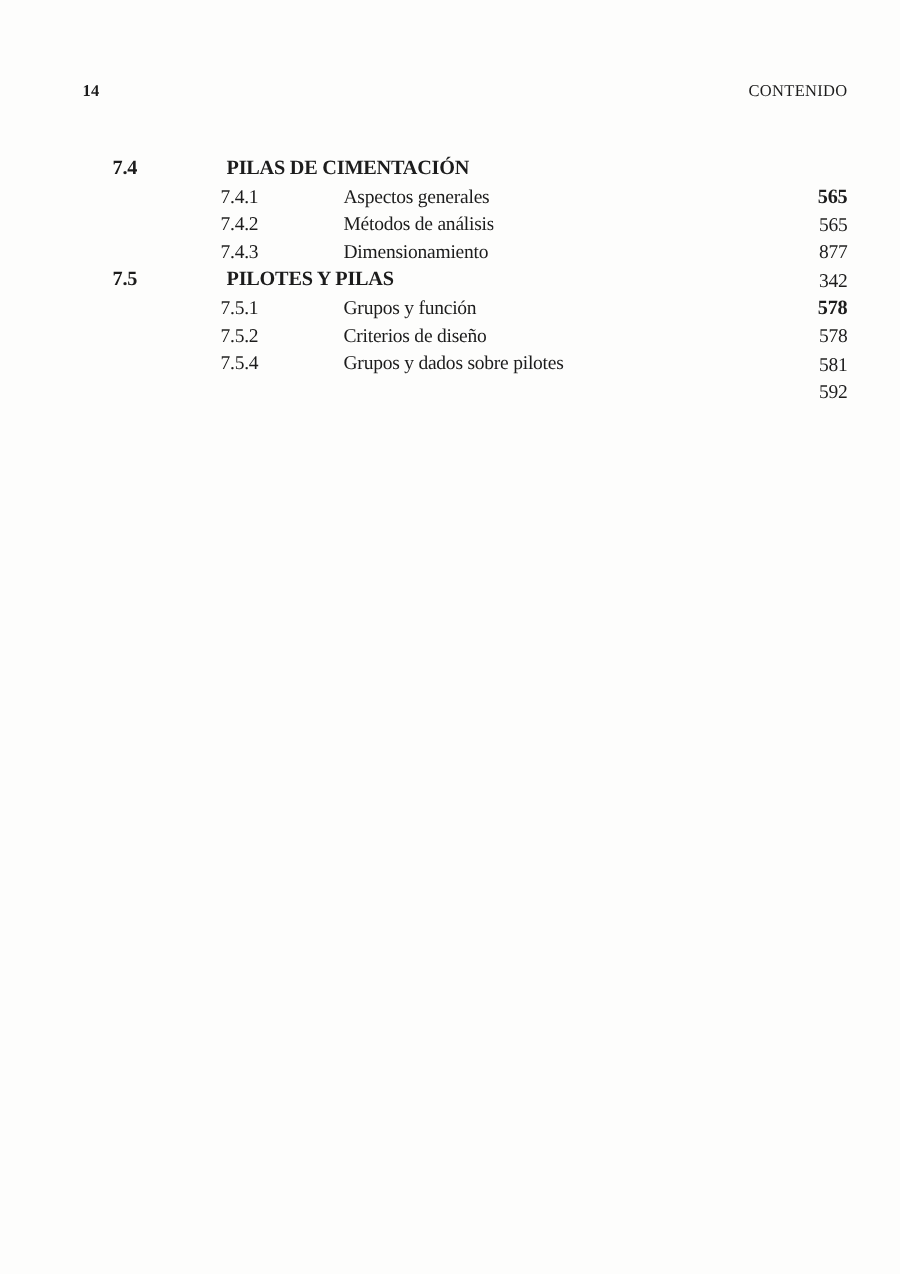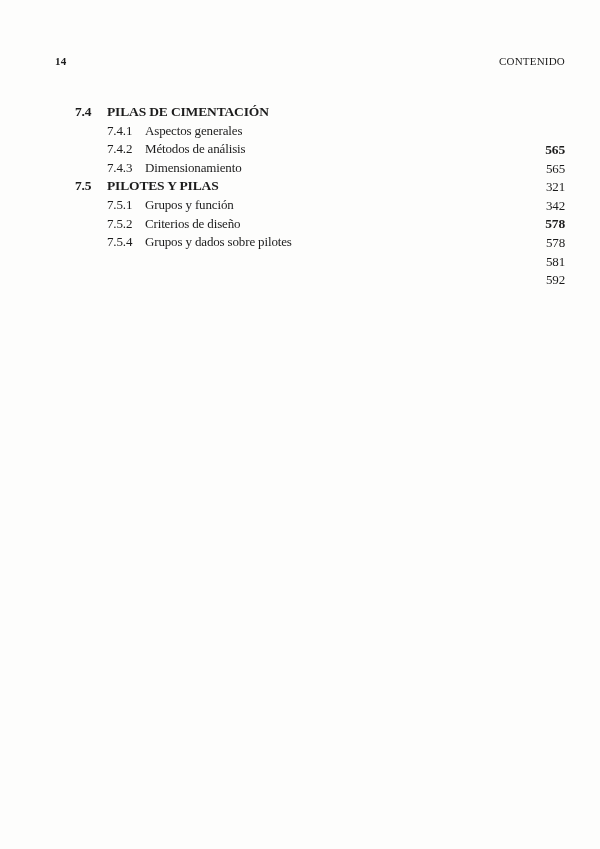--- a/index.html
+++ b/index.html
@@ -35,42 +35,44 @@
     letter-spacing: 0.2px;
   }
   .toc {
     position: absolute;
     top: 103px;
     left: 75px;
     right: 35px;
   }
   .toc-row {
     display: flex;
-    align-items: flex-start;
+    align-items: center;
     height: 18.6px;
     line-height: 18.6px;
     font-size: 13px;
     letter-spacing: -0.15px;
     white-space: nowrap;
+    gap: 44px;
   }
   .toc-row.l1 {
     font-weight: bold;
     font-size: 13.5px;
   }
   .toc-row .num {
     flex: 0 0 auto;
   }
   .toc-row.l1 .num {
     width: 32px;
   }
   .toc-row.l2 {
     padding-left: 32px;
   }
   .toc-row.l2 .num {
     width: 38px;
+    margin-left: 40px;
   }
   .toc-row .title {
     flex: 0 1 auto;
     overflow: hidden;
   }
   .toc-row .pagenum {
     margin-left: auto;
     padding-left: 12px;
     margin-top: 38px;
   }
@@ -90,21 +92,21 @@
         <span class="pagenum">565</span>
       </div>
       <div class="toc-row l2">
         <span class="num">7.4.1</span>
         <span class="title">Aspectos generales</span>
         <span class="pagenum">565</span>
       </div>
       <div class="toc-row l2">
         <span class="num">7.4.2</span>
         <span class="title">Métodos de análisis</span>
-        <span class="pagenum">321</span>
+        <span class="pagenum">877</span>
       </div>
       <div class="toc-row l2">
         <span class="num">7.4.3</span>
         <span class="title">Dimensionamiento</span>
         <span class="pagenum">342</span>
       </div>
       <div class="toc-row l1">
         <span class="num">7.5</span>
         <span class="title">PILOTES Y PILAS</span>
         <span class="pagenum">578</span>

